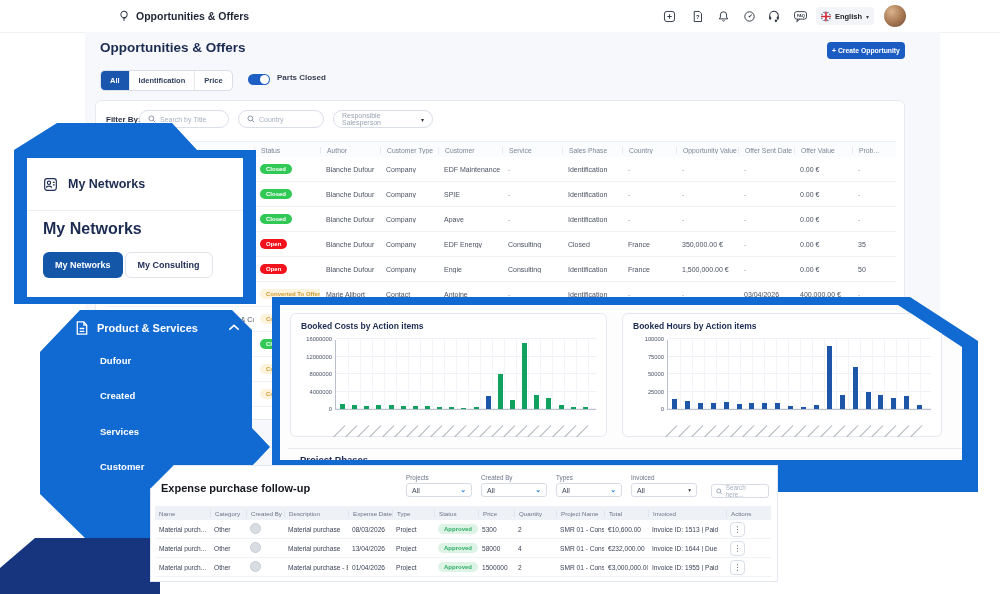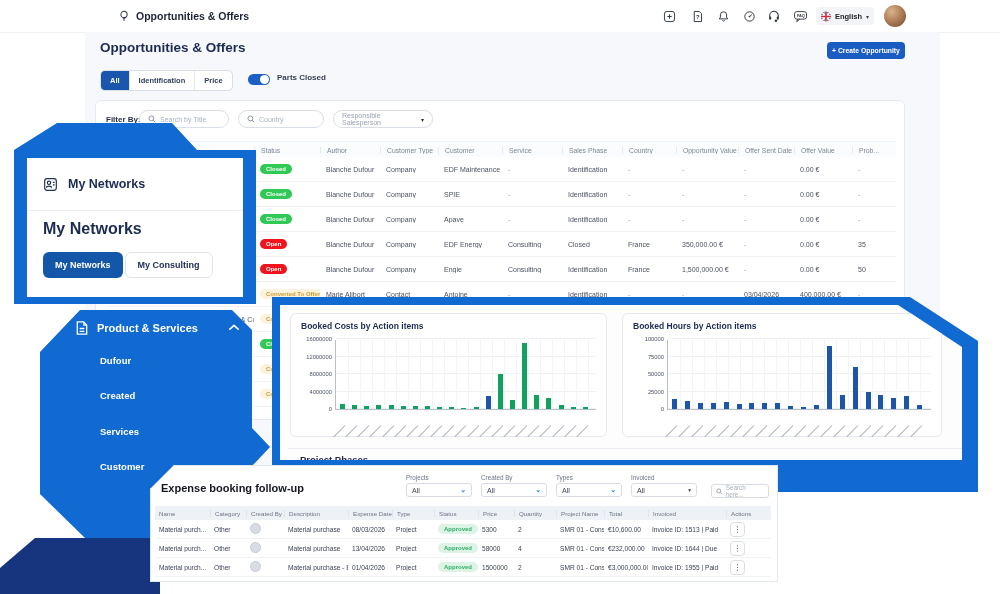--- a/index.html
+++ b/index.html
@@ -602,21 +602,21 @@
     </span>
     <div id="ps-items">
         <div class="ps-item" style="top: 45px;">Dufour</div>
         <div class="ps-item" style="top: 80px;">Created</div>
         <div class="ps-item" style="top: 116px;">Services</div>
         <div class="ps-item" style="top: 151px;">Customer</div>
       </div>
   </div>
 
   <div id="expense-panel">
-    <span class="exp-title">Expense booking follow-up</span>
+    <span class="exp-title">Expense purchase follow-up</span>
     <div id="exp-filters">
         <div class="exp-fgroup" style="left: 255px;">
           <div class="exp-flabel">Projects</div>
           <div class="exp-fbox">
             <span class="exp-fval">All</span>
             <span class="exp-fcar-blue">⌄</span>
           </div>
         </div>
         <div class="exp-fgroup" style="left: 330px;">
           <div class="exp-flabel">Created By</div>

